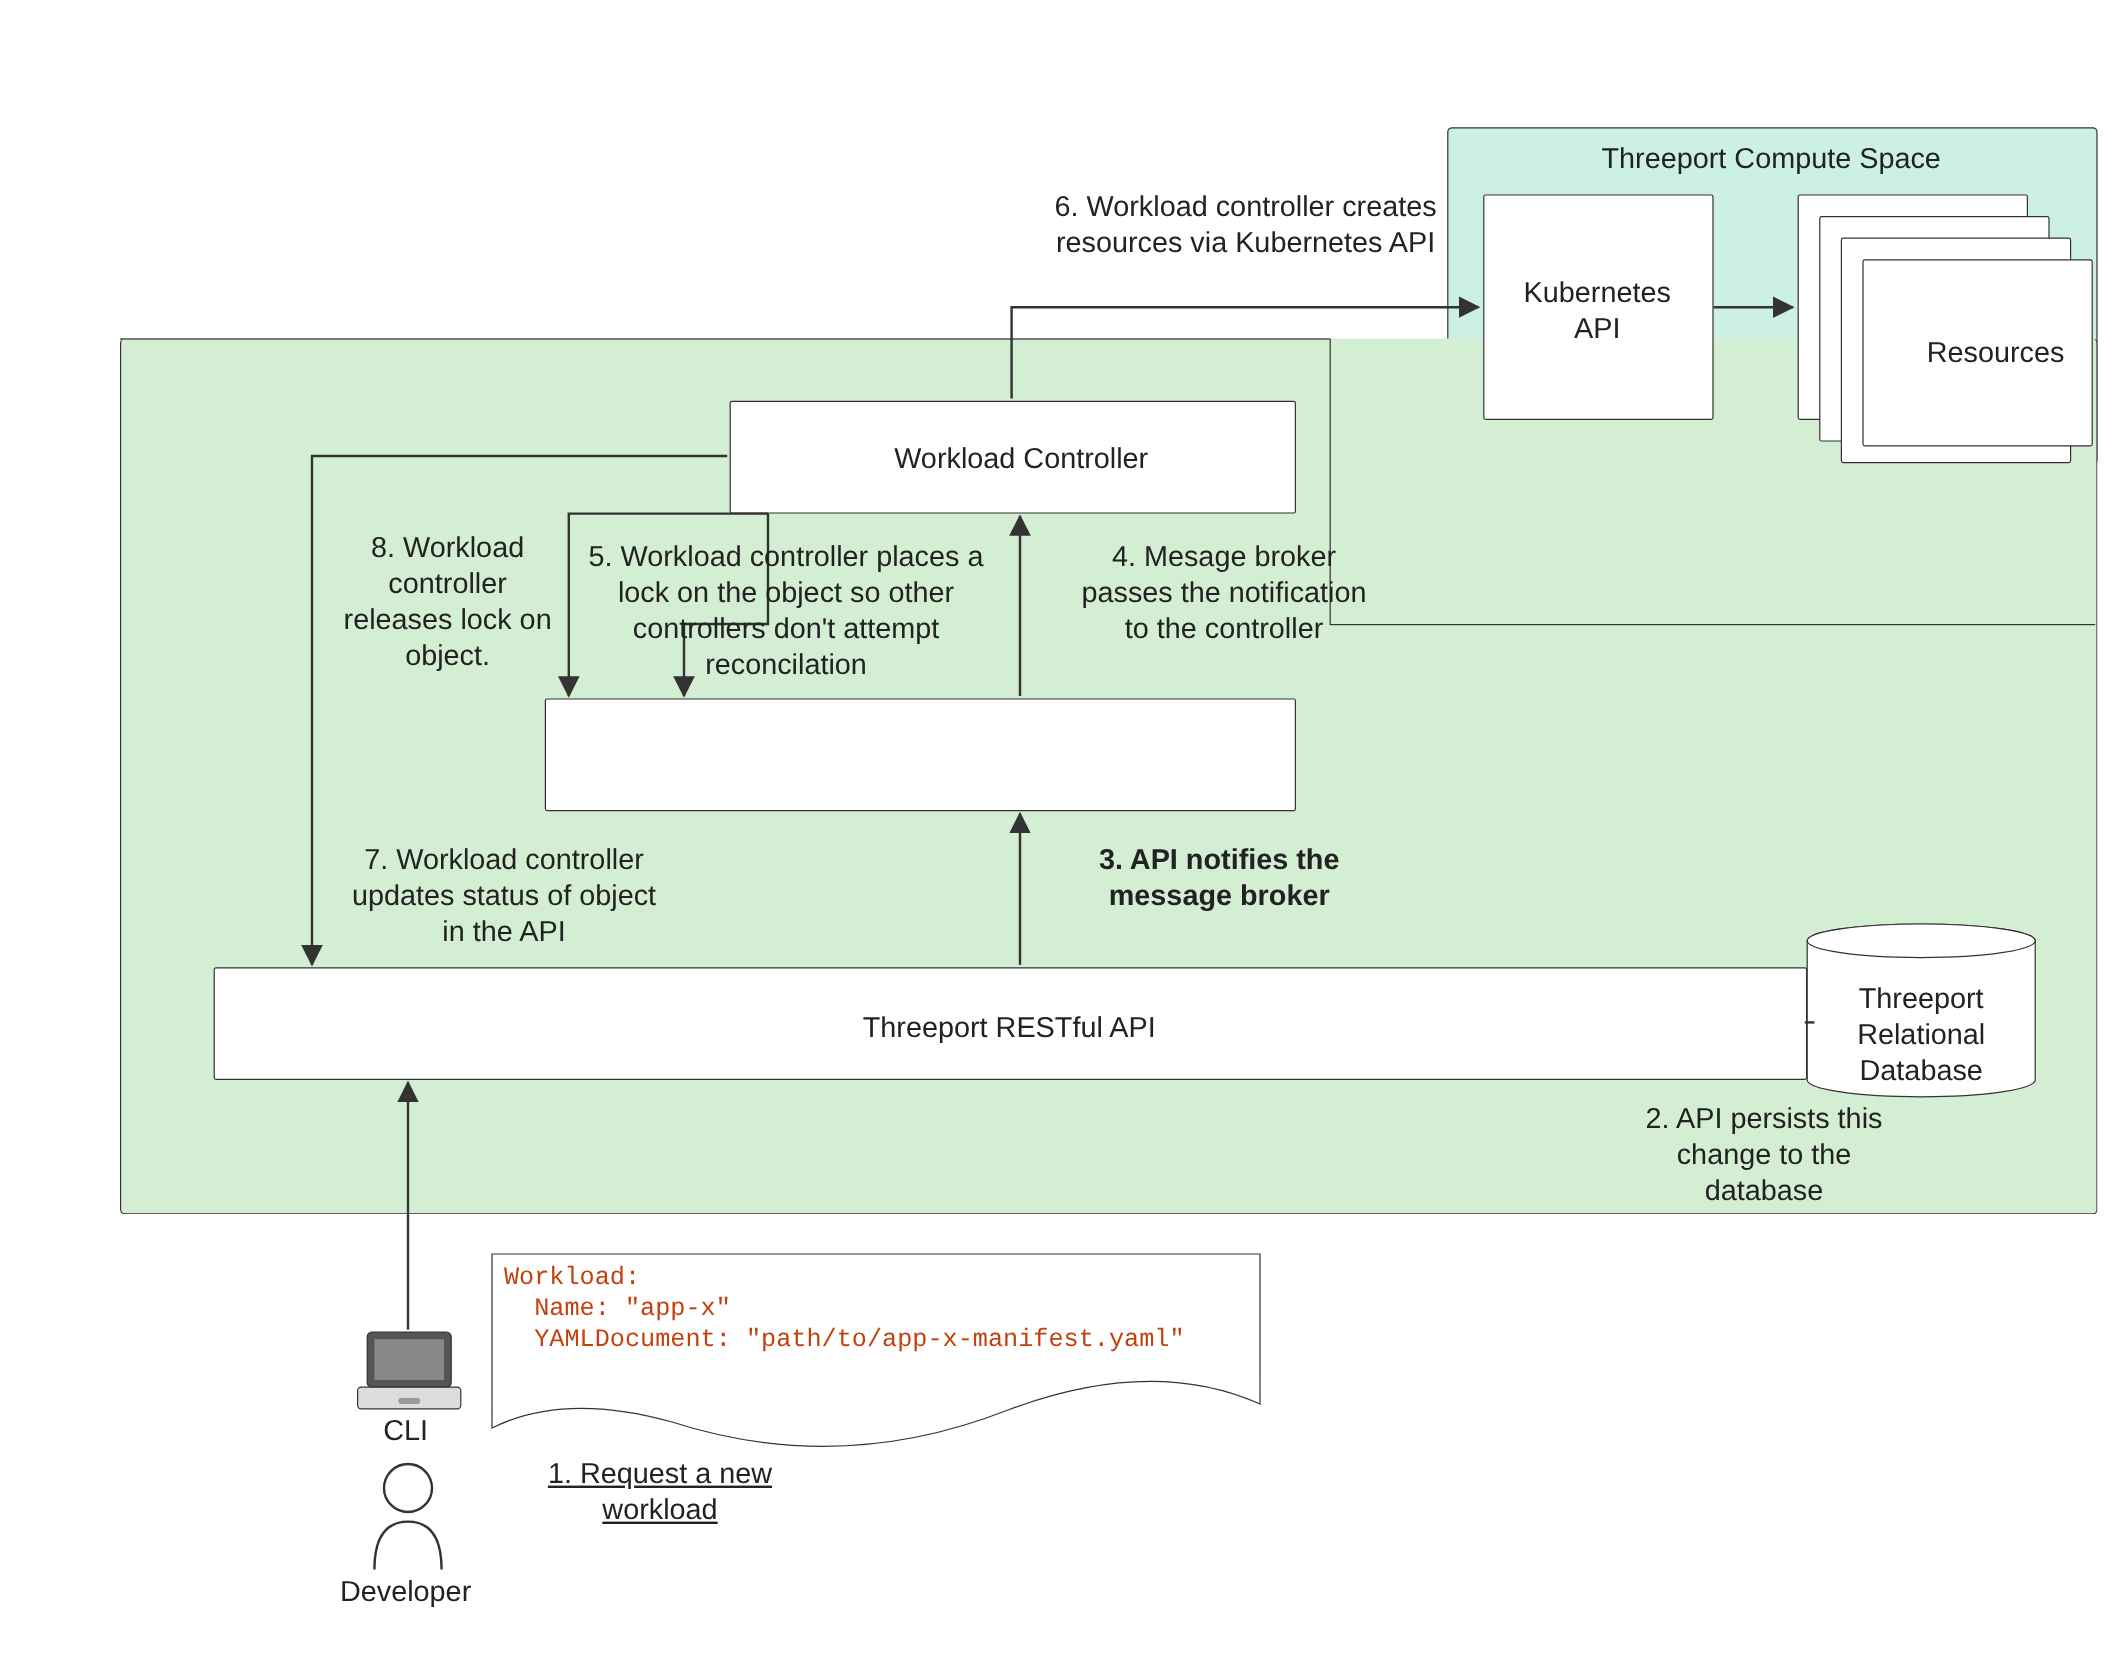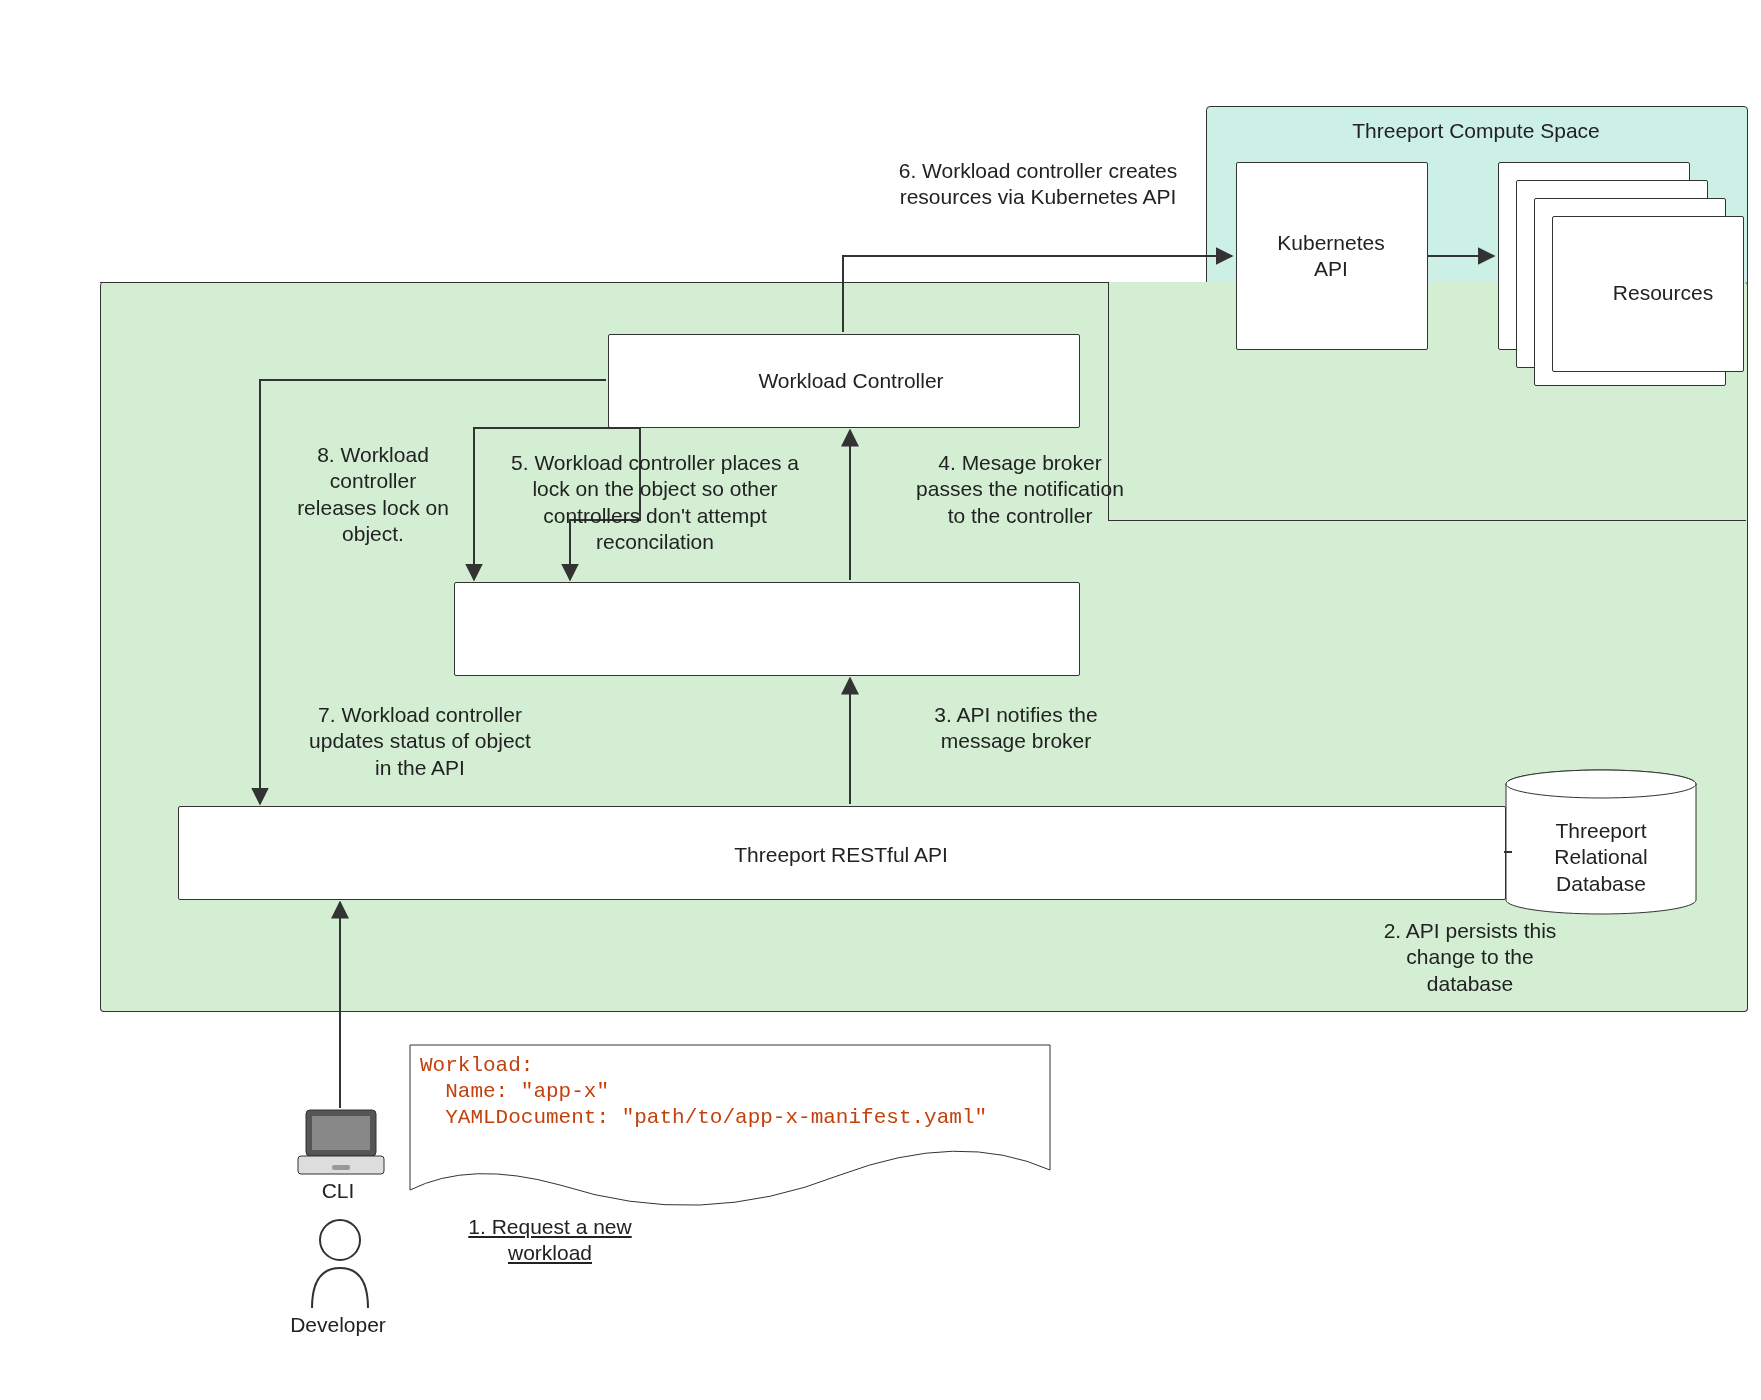--- a/index.html
+++ b/index.html
@@ -1,18 +1,18 @@
 <!DOCTYPE html>
 <html><head>
 <meta charset="utf-8">
 <style>
   html,body{margin:0;padding:0;background:#fff;font-family:Arial,Helvetica,sans-serif;}
   .stage{position:relative;width:1761px;height:1400px;}
   .box{position:absolute;border:1px solid #333;background:#fff;border-radius:2px;}
-  .lbl{position:absolute;font-size:21px;color:#222;white-space:pre-line;text-align:center;line-height:1.25;}
+  .lbl{position:absolute;font-size:24px;color:#222;white-space:pre-line;text-align:center;line-height:1.25;}
   svg{position:absolute;top:0;left:0;overflow:visible;}
   .mono{font-family:"Courier New",monospace;font-size:21px;white-space:pre;color:#c2410c;}
 </style>
 </head>
 <body>
 
 <div class="stage">
 
   <div class="box" style="left:1206px;top:106px;width:540px;height:280px;background:#ccefe6;border-radius:4px;"></div>
   <span class="lbl" style="left:1206px;top:118px;width:540px;">Threeport Compute Space</span>
@@ -106,21 +106,21 @@
 
       <path d="M640 428 L474 428 L474 580" marker-end="url(#arr)"></path>
     </g>
   </svg>
 
   <span class="lbl" style="left:420px;top:1214px;width:260px;text-decoration:underline;">1. Request a new
 workload</span>
   <span class="lbl" style="left:1320px;top:918px;width:300px;">2. API persists this
 change to the
 database</span>
-  <span class="lbl" style="left:886px;top:702px;width:260px;">3. API notifies the
+  <span class="lbl" style="left:886px;top:702px;width:260px;font-weight:bold;">3. API notifies the
 message broker</span>
   <span class="lbl" style="left:870px;top:450px;width:300px;">4. Mesage broker
 passes the notification
 to the controller</span>
   <span class="lbl" style="left:470px;top:450px;width:370px;">5. Workload controller places a
 lock on the object so other
 controllers don't attempt
 reconcilation</span>
   <span class="lbl" style="left:838px;top:158px;width:400px;">6. Workload controller creates
 resources via Kubernetes API</span>

